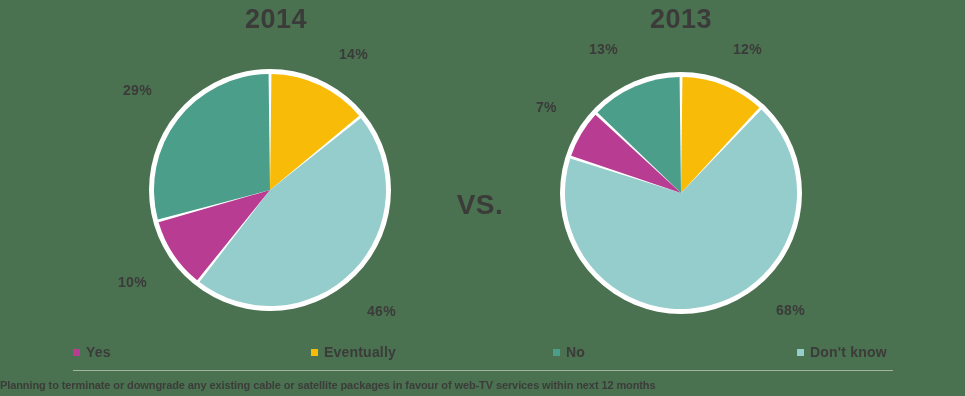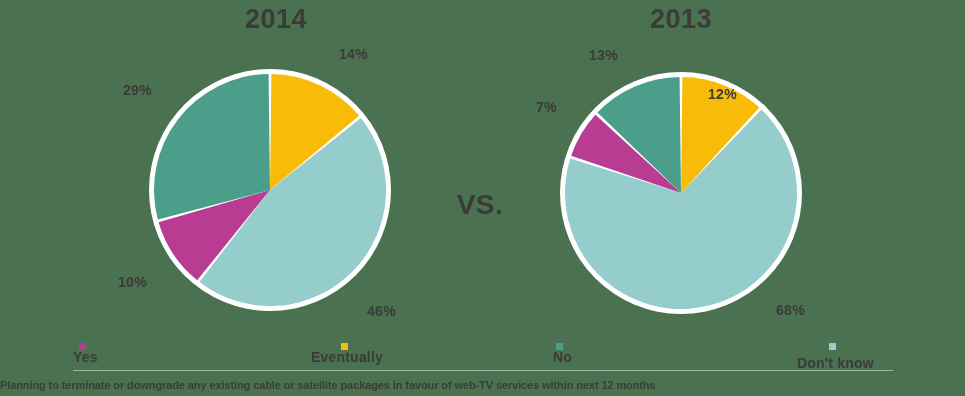--- a/index.html
+++ b/index.html
@@ -70,59 +70,58 @@
     letter-spacing: 0.3px;
   }
 
   
   #lbl-2014-eventually { left: 339px; top: 46px; }
   #lbl-2014-dontknow   { left: 367px; top: 303px; }
   #lbl-2014-yes        { left: 118px; top: 274px; }
   #lbl-2014-no         { left: 123px; top: 82px; }
 
   
-  #lbl-2013-eventually { left: 708px; top: 41px; margin-top: 45px; }
+  #lbl-2013-eventually { left: 733px; top: 41px; }
   #lbl-2013-dontknow   { left: 776px; top: 302px; }
   #lbl-2013-yes        { left: 536px; top: 99px; }
-  #lbl-2013-no         { left: 589px; top: 47px; }
+  #lbl-2013-no         { left: 589px; top: 41px; }
 
   
   #legend {
     position: absolute;
     left: 0;
     top: 341px;
     width: 965px;
     height: 22px;
   }
   .legend-item {
     position: absolute;
     display: flex;
     align-items: center;
     height: 18px;
-    flex-direction: column;
   }
   .legend-swatch {
     width: 7px;
     height: 7px;
     display: inline-block;
     margin-right: 6px;
     flex: 0 0 auto;
   }
   .legend-text {
     font-family: "Liberation Sans", sans-serif;
     font-weight: bold;
     font-size: 14px;
     color: #3b3b39;
     letter-spacing: 0.2px;
     line-height: 14px;
   }
   #legend-yes        { left: 73px;  top: 2px; }
   #legend-eventually { left: 311px; top: 2px; }
   #legend-no         { left: 553px; top: 2px; }
-  #legend-dontknow   { left: 797px; top: 2px; gap: 6px; }
+  #legend-dontknow   { left: 797px; top: 2px; }
 
   
   #divider {
     position: absolute;
     left: 73px;
     top: 370px;
     width: 820px;
     height: 1px;
     background: #9fb3a0;
   }

